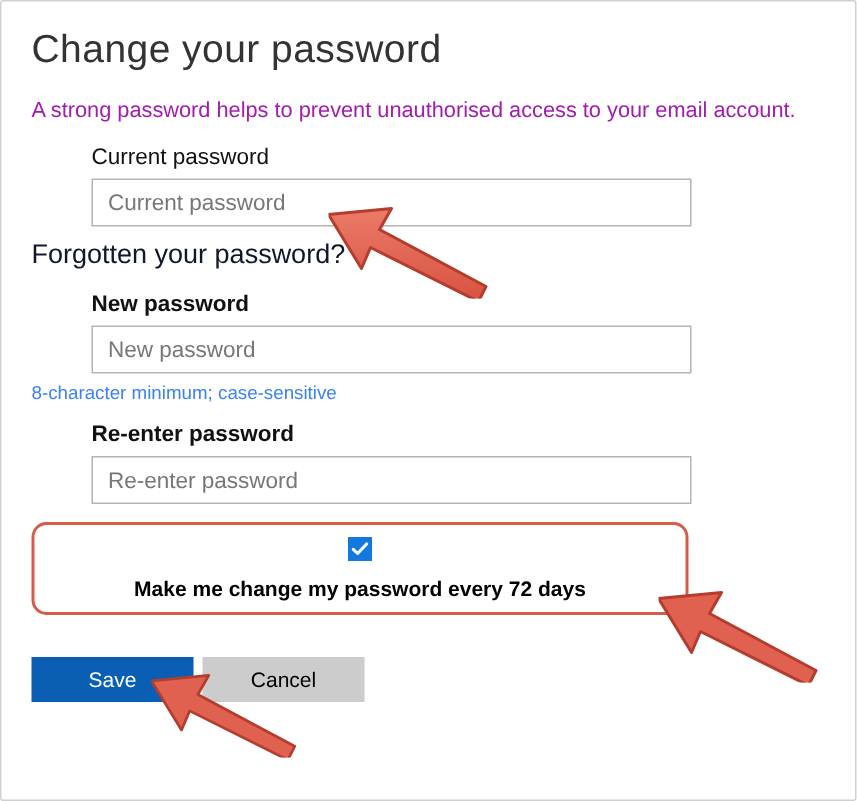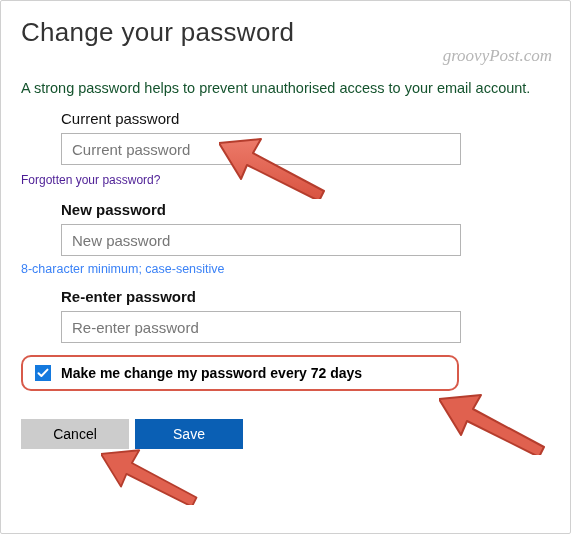--- a/index.html
+++ b/index.html
@@ -5,41 +5,42 @@
   html,body{margin:0;padding:0;}
   body{
     width:571px;height:534px;
     font-family:"Segoe UI","Helvetica Neue",Arial,sans-serif;
     font-size:14px;color:#000;background:#fff;
     box-sizing:border-box;position:relative;
     border:1px solid #d0d0d0;border-radius:2px;
     padding:16px 20px;
   }
   *{box-sizing:border-box;}
-  .header-row{display:flex;align-items:flex-end;justify-content:space-between;}
+  .header-row{display:flex;align-items:center;justify-content:space-between;}
   h1{font-size:26px;font-weight:300;color:#333;margin:0 0 18px 0;letter-spacing:.3px;}
   .watermark{color:#b6b6b6;font-family:"Times New Roman",serif;font-style:italic;font-size:17px;margin-right:-2px;}
-  .intro{margin:14px 0 14px 0;color:#14532d;font-size:14.5px;}
+  .intro{margin:0 0 14px 0;color:#a21caf;font-size:14.5px;}
   .field-label{margin:0 0 6px 0;color:#111;font-size:15px;}
   .field-label.bold{font-weight:bold;}
   input.text{
     width:400px;max-width:100%;
     height:32px;padding:4px 10px;
     border:1px solid #b4b4b4;background:#fff;
     font-size:15px;color:#000;outline:none;
   }
   input.text::placeholder{color:#777;}
   .hint{color:#3b82f6;font-size:12.5px;margin:6px 0 12px 0;}
-  .link{color:#4c1d95;text-decoration:none;font-size:12px;display:inline-block;margin:4px 0 14px 0;cursor:pointer;}
+  .link{color:#0f172a;text-decoration:none;font-size:18px;display:inline-block;margin:4px 0 14px 0;cursor:pointer;}
   .block{margin-bottom:4px;margin-left:40px;}
   .callout{
     border:2px solid #d85a4a;border-radius:10px;
     padding:8px 12px;margin:10px 0 28px 0;
     display:flex;align-items:center;gap:10px;
     width:438px;
+    flex-direction:column;
   }
   .chk{
     width:16px;height:16px;border:1px solid #1479de;background:#1479de;
     display:inline-flex;align-items:center;justify-content:center;
     color:#fff;font-size:12px;line-height:1;flex:0 0 auto;
   }
   .chk svg{width:12px;height:12px;display:block;}
   .callout-label{font-weight:bold;font-size:14px;}
   .btn-row{display:flex;gap:6px;}
   .btn{width:108px;height:30px;border:none;font-size:14px;cursor:pointer;}
@@ -49,21 +50,20 @@
   .arrow{position:absolute;pointer-events:none;}
   .arrow svg{display:block;}
 </style>
 </head>
 <body>
 
 
 
 <div class="header-row">
   <h1>Change your password</h1>
-  <span class="watermark">groovyPost.com</span>
 </div>
 
 <p class="intro">A strong password helps to prevent unauthorised access to your email account.</p>
 
 <div class="block">
   <p class="field-label">Current password</p>
   <input class="text" type="password" placeholder="Current password" style="">
 </div>
 <a class="link">Forgotten your password?</a>
 
@@ -81,22 +81,22 @@
 <div class="callout">
   <span class="chk">
     <svg viewBox="0 0 12 12">
       <path d="M1.5 6.2 L4.4 9 L10.5 2.6" stroke="#fff" stroke-width="2" fill="none" stroke-linecap="round" stroke-linejoin="round"></path>
     </svg>
   </span>
   <span class="callout-label">Make me change my password every 72 days</span>
 </div>
 
 <div class="btn-row">
+  <button class="btn primary">Save</button>
   <button class="btn secondary">Cancel</button>
-  <button class="btn primary">Save</button>
 </div>
 
 
 <div class="arrow" style="left:218px;top:128px;">
   <svg width="110" height="70" viewBox="0 0 110 70">
     <defs>
       <linearGradient id="g1" x1="0" y1="0" x2="0" y2="1">
         <stop offset="0" stop-color="#ec7a69"></stop>
           <stop offset="1" stop-color="#d85240"></stop>
       </linearGradient>

